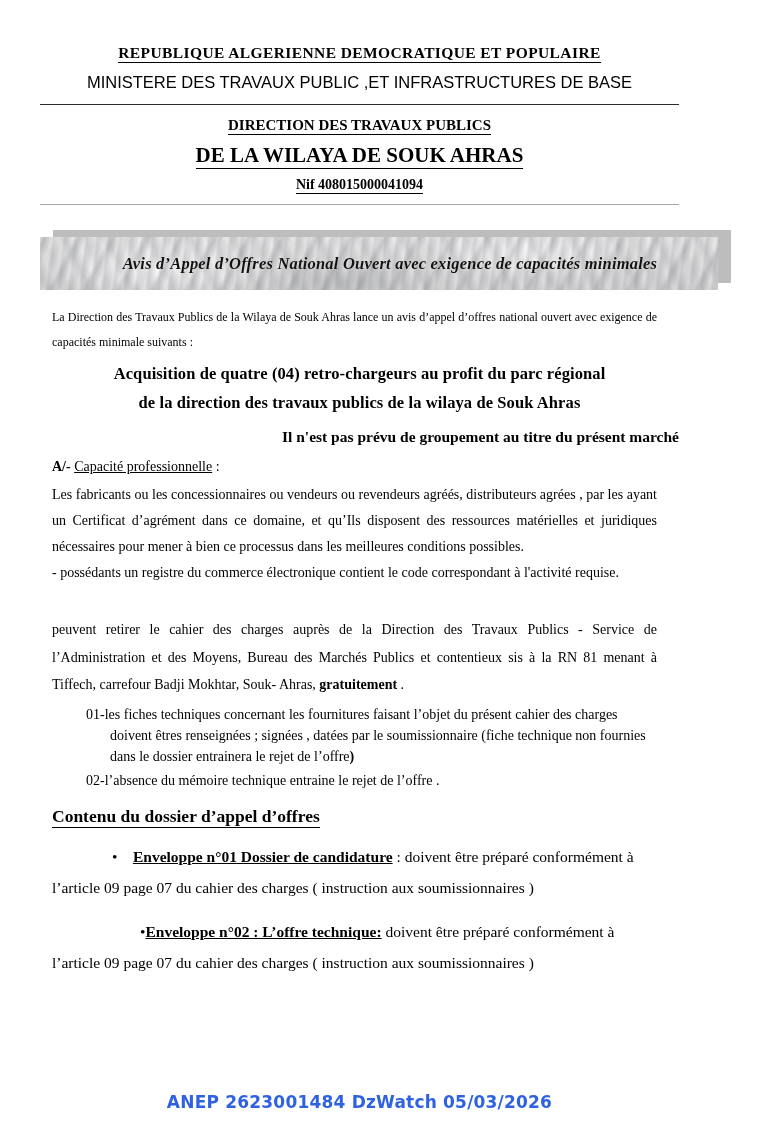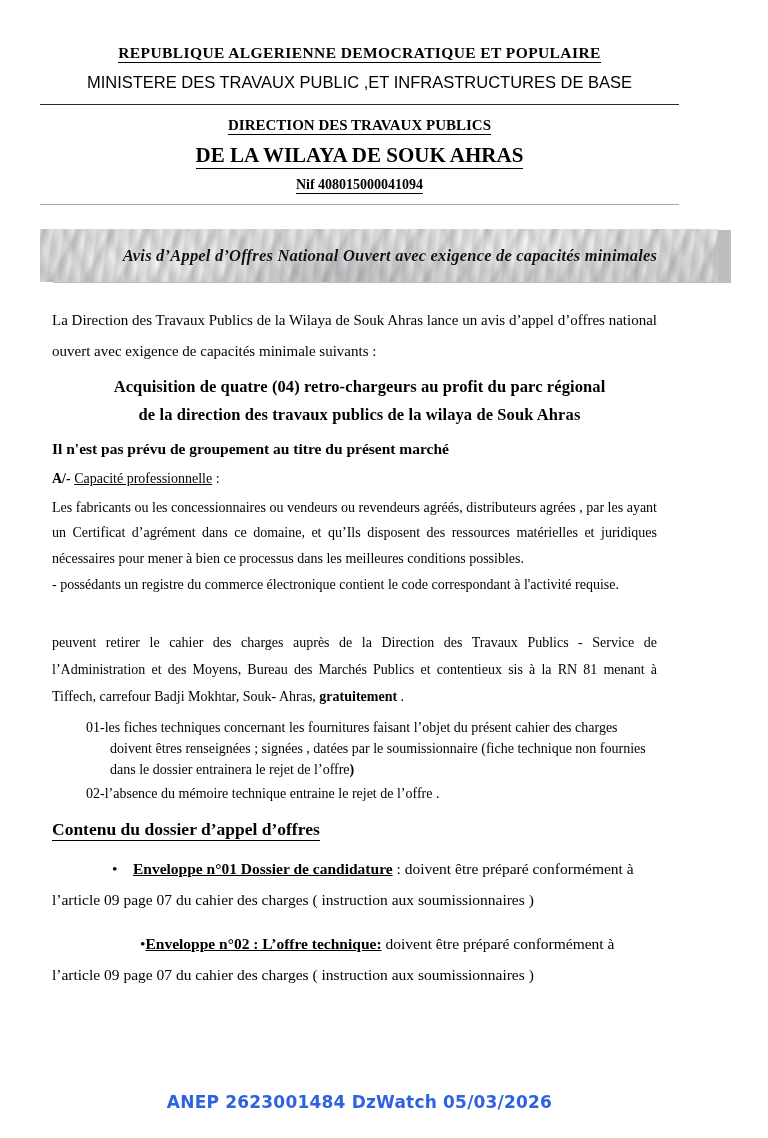--- a/index.html
+++ b/index.html
@@ -81,21 +81,21 @@
     position: absolute;
     left: 13px;
     top: 9px;
     width: 678px;
     height: 53px;
     background: #bdbdbd;
   }
   .banner {
     position: absolute;
     left: 0;
-    top: 8px;
+    top: 16px;
     width: 678px;
     height: 53px;
     display: flex;
     align-items: center;
     justify-content: center;
     overflow: hidden;
     background-color: #f2f2f2;
     background-image:
       repeating-linear-gradient(118deg,
         rgba(120,122,128,0.00) 0px,
@@ -135,41 +135,42 @@
   
   .body-area {
     margin-top: 22px;
     font-size: 15.5px;
     line-height: 1.0;
   }
 
   p.intro {
     margin: 0;
     text-align: justify;
-    font-size: 15px;
+    font-size: 12px;
     line-height: 2.05;
     padding: 0 22px 0 12px;
   }
 
   h2.title-bold {
     margin: 6px 0 0 0;
     text-align: center;
     font-size: 16.5px;
     font-weight: bold;
     line-height: 1.75;
     letter-spacing: 0.1px;
   }
   h2.title-bold .l2 { display: block; }
 
   p.lead-bold {
     margin: 8px 0 0 0;
     font-size: 15.5px;
     font-weight: bold;
     padding-left: 12px;
     line-height: 1.4;
+    text-align: right;
   }
 
   p.sec-a {
     margin: 9px 0 0 0;
     font-size: 14px;
     padding-left: 12px;
     line-height: 1.4;
   }
   p.sec-a b { font-weight: bold; }
   p.sec-a u { text-decoration: underline; }

